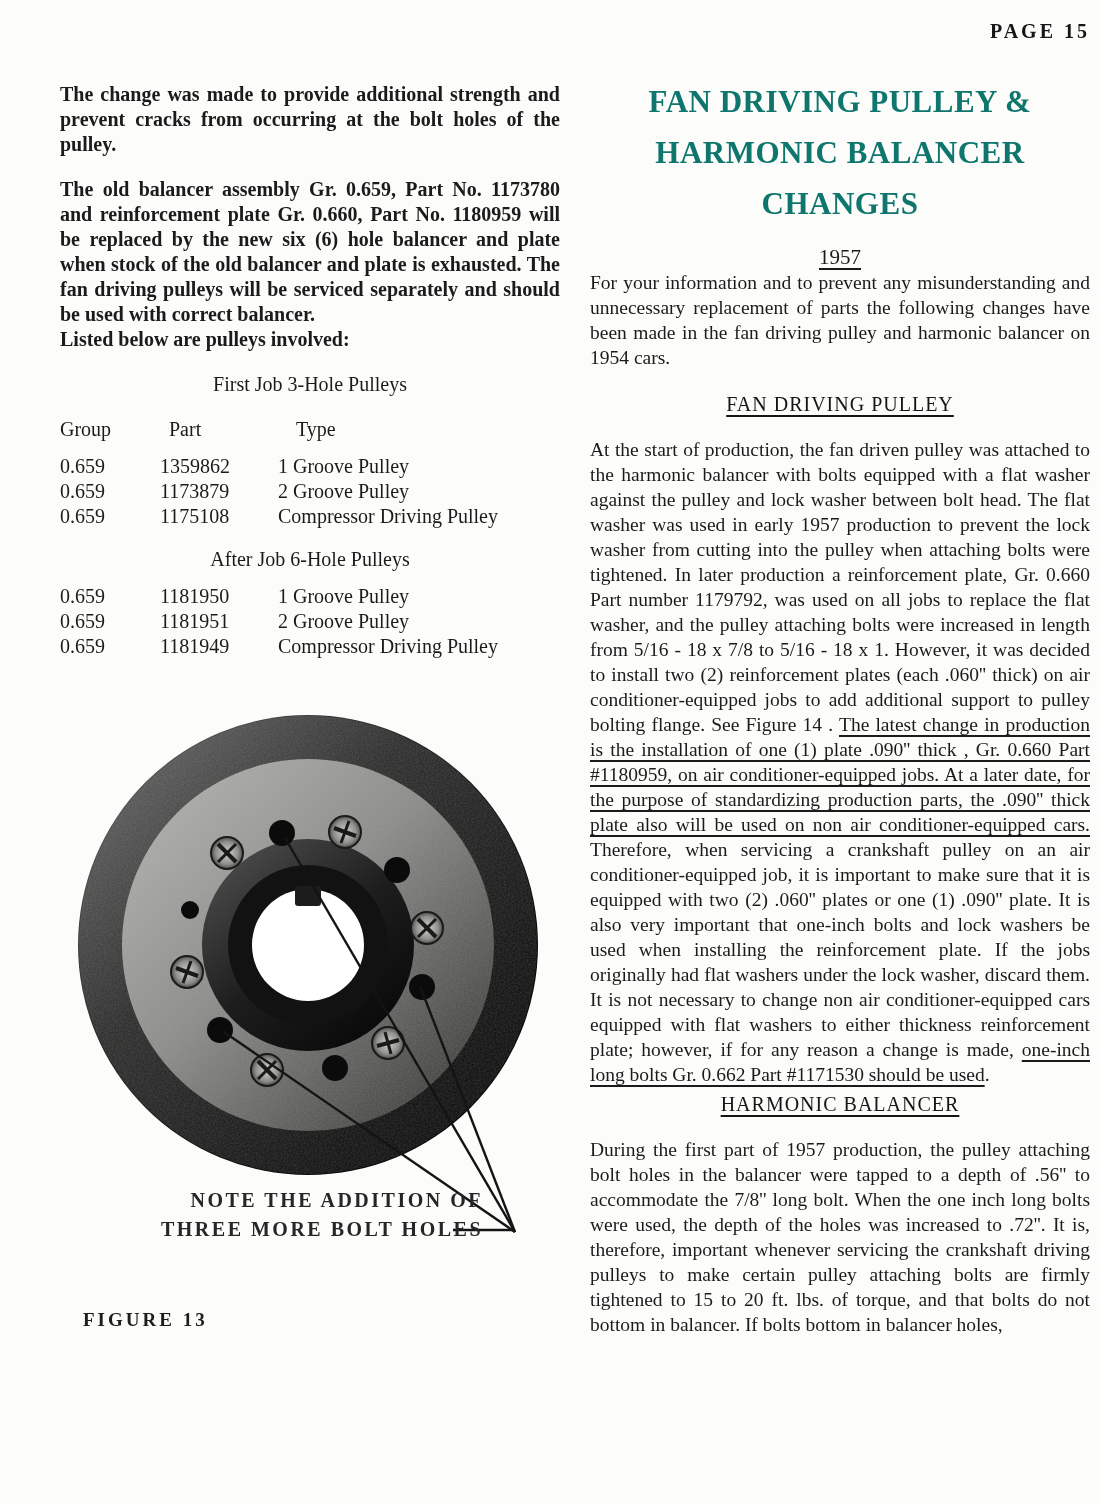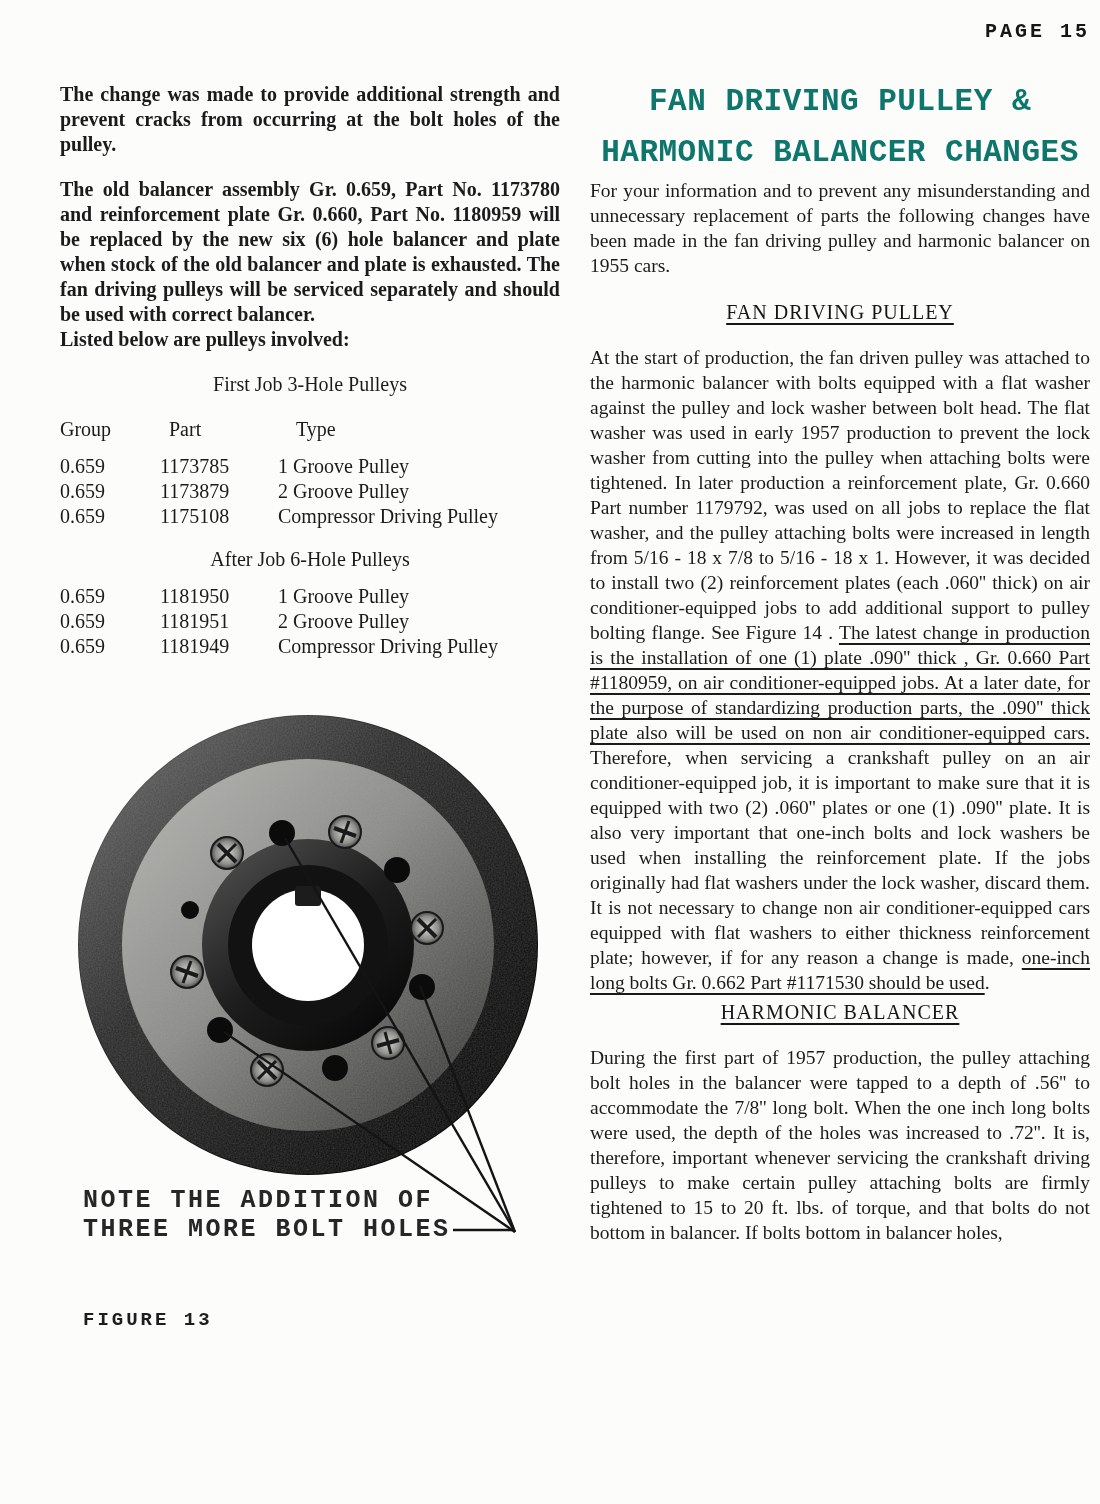--- a/index.html
+++ b/index.html
@@ -1,39 +1,39 @@
 <!DOCTYPE html>
 <html><head>
 <meta charset="utf-8">
 <style>
   html,body{margin:0;padding:0;background:#d8d6d0;}
   .page{
     position:relative;width:1100px;height:1504px;margin:0 auto;
     background:#fcfcfa;overflow:hidden;color:#1b1b1b;
     font-family:"Liberation Serif", serif;
   }
-  .sans{font-family:Liberation Mono, monospace;}
+  .sans{font-family:Liberation Serif, serif;}
   .page-number{
     position:absolute;top:20px;left:955px;width:135px;
     font-weight:bold;font-size:20px;letter-spacing:3px;color:#161616;text-align:right;
   }
   
   .left-col{position:absolute;left:60px;top:82px;width:500px;font-size:20px;line-height:25px;}
   .left-col p{margin:0;text-align:justify;text-align-last:left;font-weight:bold;}
   .p-gap{margin-top:20px !important;}
   .tbl-title{margin-top:20px;text-align:center;font-size:20px;color:#1b1b1b;}
   .tbl-head{margin-top:20px;gap:9px;}
   .tbl-row{display:grid;grid-template-columns:100px 118px 1fr;}
   .tbl-body{margin-top:12px;}
   .t2{margin-top:18px;}
   
   .balancer-wrap{position:absolute;left:55px;top:680px;width:510px;height:580px;}
   .fig-note{
-    position:absolute;left:83px;top:1186px;width:400px;text-align:left;
-    font-weight:bold;font-size:25px;line-height:29px;letter-spacing:2.5px;color:#262626;
+    position:absolute;left:83px;top:1186px;width:400px;text-align:right;
+    font-weight:bold;font-size:20px;line-height:29px;letter-spacing:2.5px;color:#262626;
   }
   .fig-caption{
     position:absolute;left:83px;top:1309px;width:400px;text-align:left;
     font-weight:bold;font-size:19px;letter-spacing:3px;color:#1d1d1d;
   }
   
   .right-col{position:absolute;left:590px;top:76px;width:500px;font-size:19.5px;line-height:25px;}
   .article-title{
     text-align:center;font-weight:bold;font-size:31px;line-height:51px;
     letter-spacing:0.5px;color:#0f766e;margin:0;
@@ -67,21 +67,21 @@
 
     <div class="tbl-row tbl-head">
       <span>Group</span>
       <span>Part</span>
       <span>Type</span>
     </div>
 
     <div class="tbl-body">
       <div class="tbl-row">
         <span>0.659</span>
-        <span>1173785</span>
+        <span>1359862</span>
         <span>1 Groove Pulley</span>
       </div>
       <div class="tbl-row">
         <span>0.659</span>
         <span>1173879</span>
         <span>2 Groove Pulley</span>
       </div>
       <div class="tbl-row">
         <span>0.659</span>
         <span>1175108</span>
@@ -206,22 +206,23 @@
   <div class="fig-note sans">
     <div>NOTE THE ADDITION OF</div>
     <div>THREE MORE BOLT HOLES</div>
   </div>
   <div class="fig-caption sans">FIGURE 13</div>
 
   <div class="right-col">
     <h1 class="article-title sans"><span>FAN DRIVING PULLEY &amp;</span><br>
       <span>HARMONIC BALANCER CHANGES</span></h1>
 
-
-    <p class="intro">For your information and to prevent any misunderstanding and unnecessary replacement of parts the following changes have been made in the fan driving pulley and harmonic balancer on 1955 cars.</p>
+    <div class="year">1957</div>
+
+    <p class="intro">For your information and to prevent any misunderstanding and unnecessary replacement of parts the following changes have been made in the fan driving pulley and harmonic balancer on 1954 cars.</p>
 
     <h3 class="sect-head">FAN DRIVING PULLEY</h3>
 
     <p class="body-para"><span>At the start of production, the fan driven pulley was attached to the harmonic balancer with bolts equipped with a flat washer against the pulley and lock washer between bolt head. The flat washer was used in early 1957 production to prevent the lock washer from cutting into the pulley when attaching bolts were tightened. In later production a reinforcement plate, Gr. 0.660 Part number 1179792, was used on all jobs to replace the flat washer, and the pulley attaching bolts were increased in length from 5/16 - 18 x 7/8 to 5/16 - 18 x 1. However, it was decided to install two (2) reinforcement plates (each .060'' thick) on air conditioner-equipped jobs to add additional support to pulley bolting flange. See Figure 14 . </span><span class="ul">The latest change in production is the installation of one (1) plate .090'' thick , Gr. 0.660 Part #1180959, on air conditioner-equipped jobs. At a later date, for the purpose of standardizing production parts, the .090'' thick plate also will be used on non air conditioner-equipped cars.</span><span> Therefore, when servicing a crankshaft pulley on an air conditioner-equipped job, it is important to make sure that it is equipped with two (2) .060'' plates or one (1) .090'' plate. It is also very important that one-inch bolts and lock washers be used when installing the reinforcement plate. If the jobs originally had flat washers under the lock washer, discard them. It is not necessary to change non air conditioner-equipped cars equipped with flat washers to either thickness reinforcement plate; however, if for any reason a change is made, </span><span class="ul">one-inch long bolts Gr. 0.662 Part #1171530 should be used</span><span>.</span></p>
 
     <h3 class="sect-head" style="margin-top:5px;">HARMONIC BALANCER</h3>
 
     <p class="body-para">During the first part of 1957 production, the pulley attaching bolt holes in the balancer were tapped to a depth of .56'' to accommodate the 7/8'' long bolt. When the one inch long bolts were used, the depth of the holes was increased to .72''. It is, therefore, important whenever servicing the crankshaft driving pulleys to make certain pulley attaching bolts are firmly tightened to 15 to 20 ft. lbs. of torque, and that bolts do not bottom in balancer. If bolts bottom in balancer holes,</p>
   </div>
 

